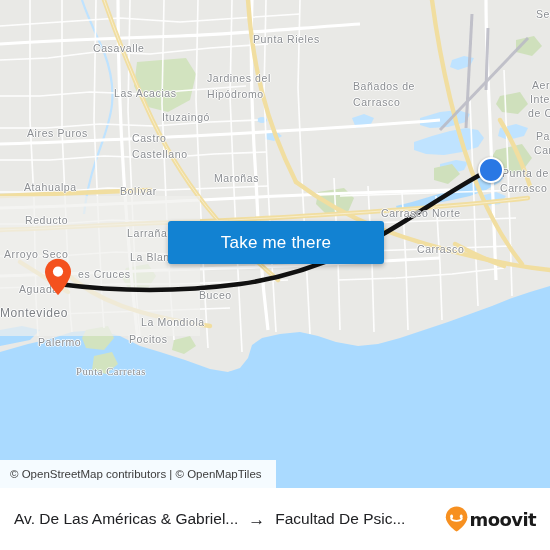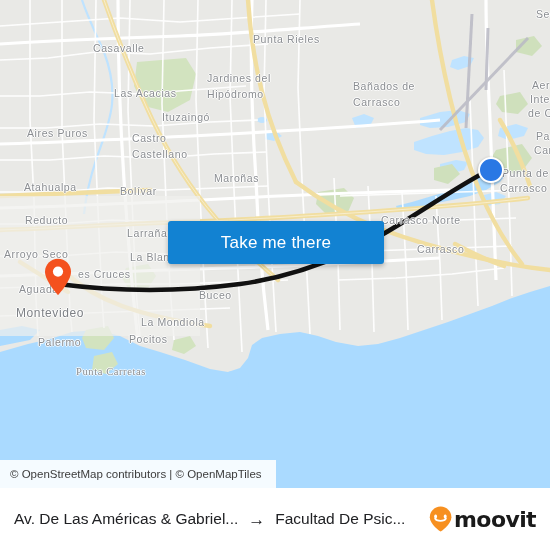--- a/index.html
+++ b/index.html
@@ -42,21 +42,21 @@
     font-size: 10.5px;
     letter-spacing: 0.6px;
     white-space: nowrap;
     text-shadow:
        1px  0   0 rgba(255,255,255,.85),
       -1px  0   0 rgba(255,255,255,.85),
        0    1px 0 rgba(255,255,255,.85),
        0   -1px 0 rgba(255,255,255,.85);
     pointer-events: none;
   }
-  .map-label.lg { font-size: 12px; color: #7d8085; padding-left: 16px; }
+  .map-label.lg { font-size: 12px; color: #7d8085; }
 
   
   #dest-pin {
     position: absolute;
     left: 44px;
     top: 258px;
     width: 28px;
     height: 38px;
   }
   #origin-dot {
@@ -144,21 +144,21 @@
   }
   #brand {
     display: flex;
     align-items: center;
     flex: 0 0 auto;
     gap: 1px;
     margin-left: 10px;
   }
   #brand .wordmark {
     font-family: "DejaVu Sans", sans-serif;
-    font-size: 22px;
+    font-size: 18px;
     font-weight: bold;
     color: #1a1a1a;
     letter-spacing: -0.6px;
   }
 </style>
 </head>
 <body>
 
 <div id="app">
 
@@ -308,21 +308,21 @@
         <div class="map-label" style="left: 353px; top: 80px;">Bañados de</div>
         <div class="map-label" style="left: 353px; top: 96px;">Carrasco</div>
         <div class="map-label" style="left: 532px; top: 79px;">Aeropuerto</div>
         <div class="map-label" style="left: 530px; top: 93px;">Internacional</div>
         <div class="map-label" style="left: 528px; top: 107px;">de Carrasco</div>
         <div class="map-label" style="left: 536px; top: 130px;">Parque</div>
         <div class="map-label" style="left: 534px; top: 144px;">Carrasco</div>
         <div class="map-label" style="left: 536px; top: 8px;">Sec</div>
         <div class="map-label" style="left: 25px; top: 214px;">Reducto</div>
         <div class="map-label" style="left: 127px; top: 227px;">Larrañaga</div>
-        <div class="map-label" style="left: 381px; top: 214px; text-align: center;">Carrasco Norte</div>
+        <div class="map-label" style="left: 381px; top: 207px; text-align: center;">Carrasco Norte</div>
         <div class="map-label" style="left: 4px; top: 248px;">Arroyo Seco</div>
         <div class="map-label" style="left: 130px; top: 251px;">La Blanqueada</div>
         <div class="map-label" style="left: 78px; top: 268px;">es Cruces</div>
         <div class="map-label" style="left: 502px; top: 167px;">Punta de</div>
         <div class="map-label" style="left: 500px; top: 182px;">Carrasco</div>
         <div class="map-label" style="left: 417px; top: 243px;">Carrasco</div>
         <div class="map-label" style="left: 19px; top: 283px;">Aguada</div>
         <div class="map-label" style="left: 199px; top: 289px;">Buceo</div>
         <div class="map-label lg" style="left: 0px; top: 306px;">Montevideo</div>
         <div class="map-label" style="left: 141px; top: 316px;">La Mondiola</div>

